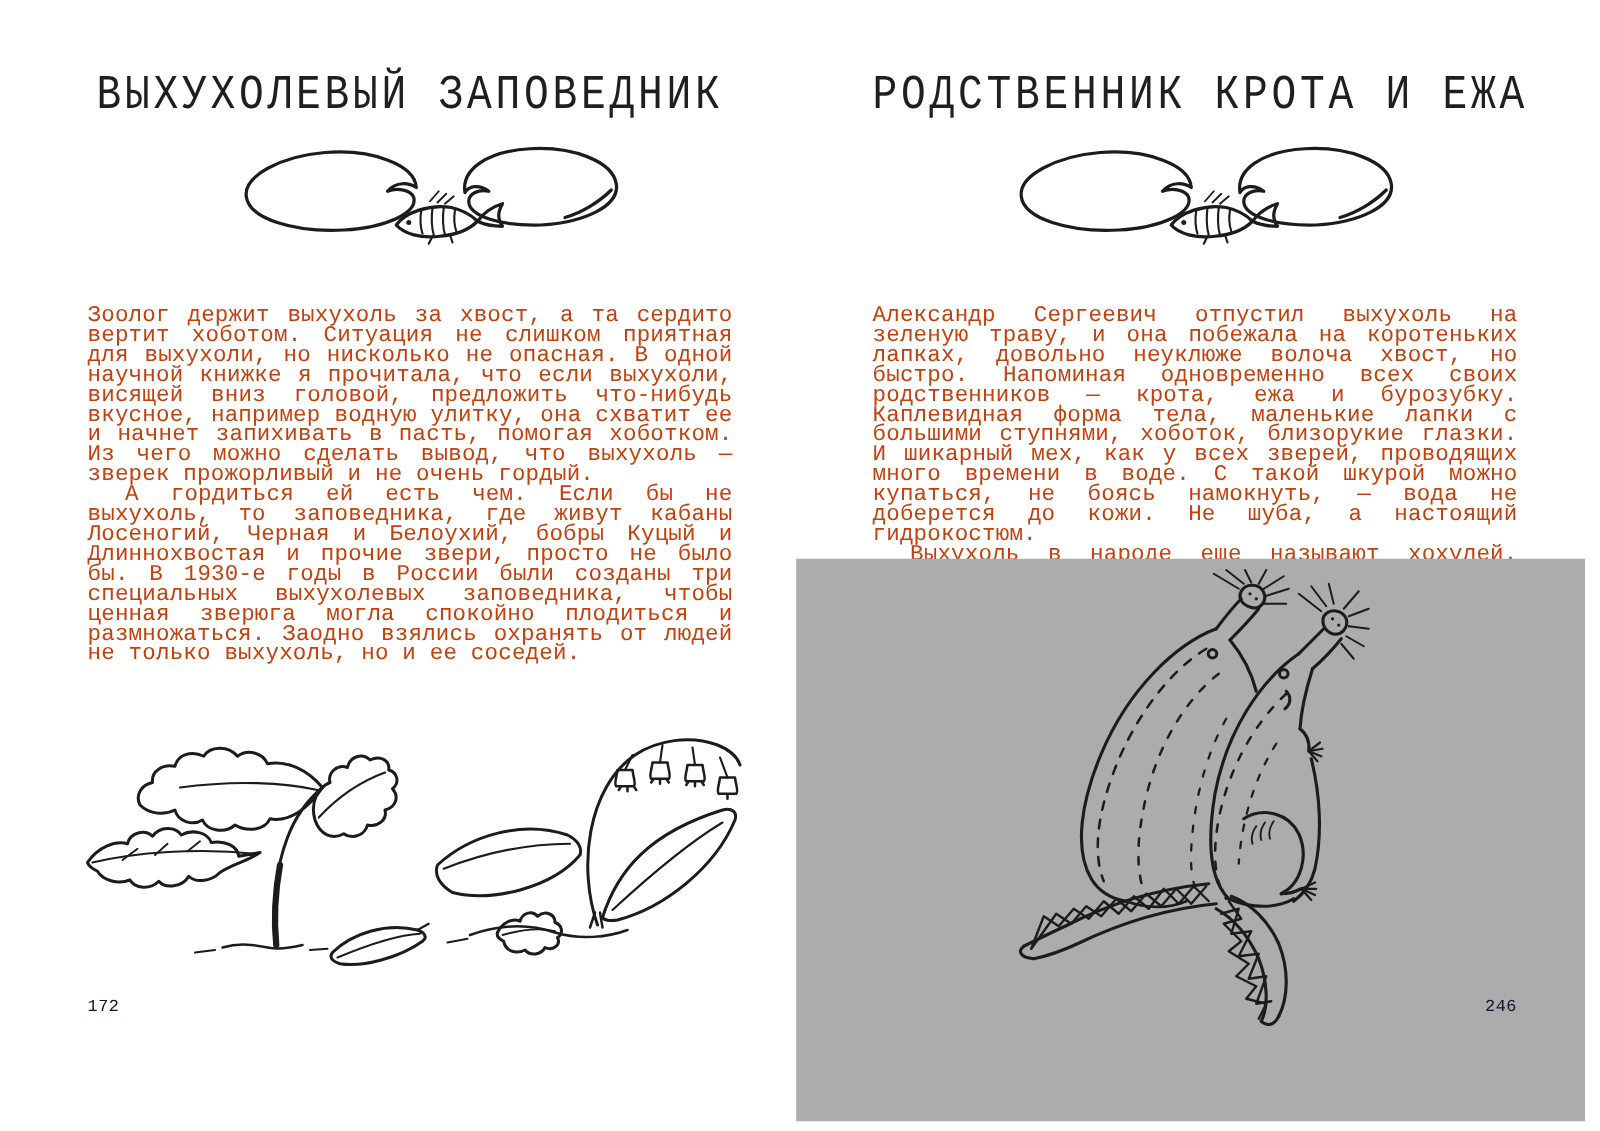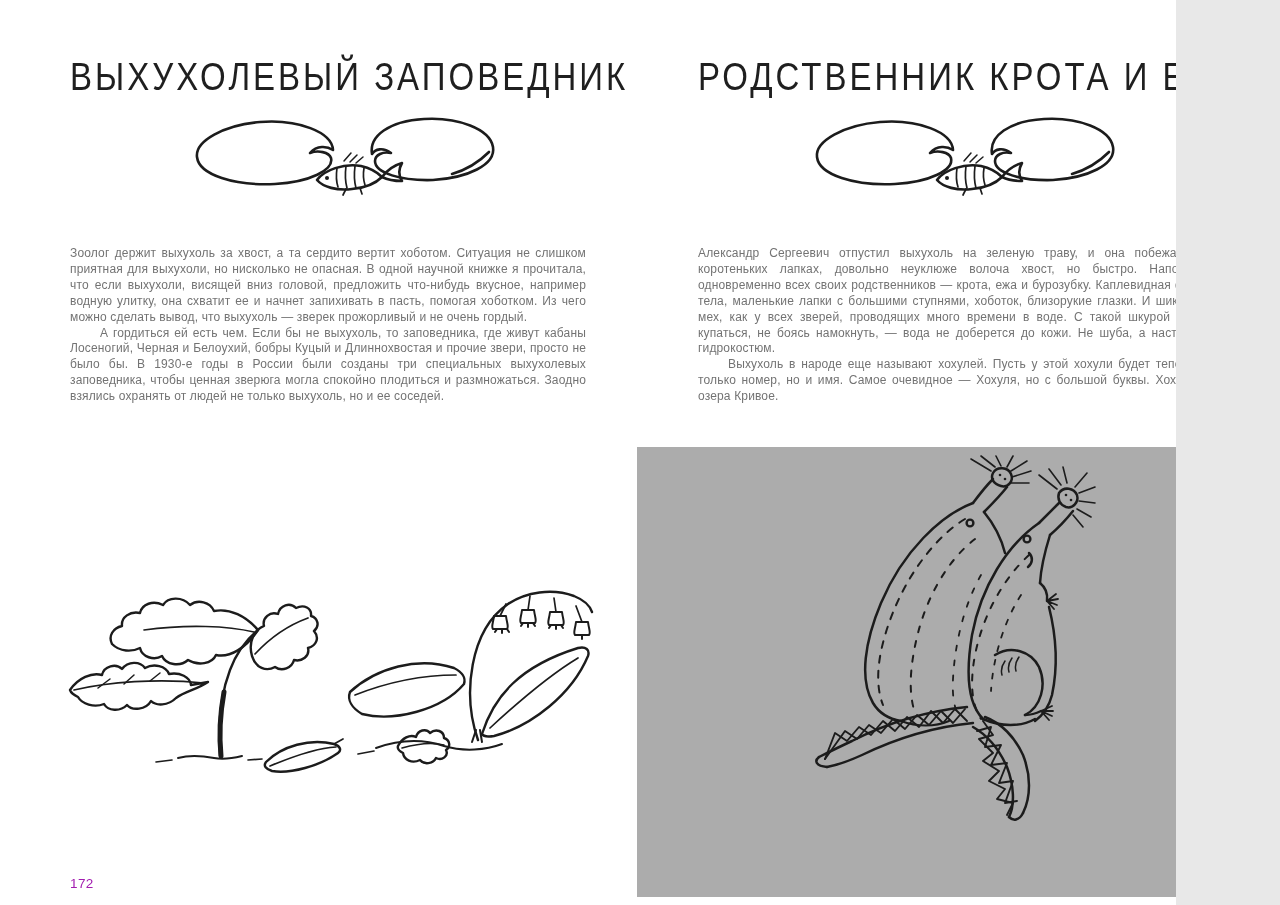--- a/index.html
+++ b/index.html
@@ -1,47 +1,47 @@
 <!DOCTYPE html>
 <html><head>
 <meta charset="utf-8">
 <style>
   html,body{margin:0;padding:0;background:#e8e8e8;}
   .spread{
-    position:relative;width:1176px;height:905px;background:#ffffff;
-    overflow:hidden;font-family:Liberation Sans, sans-serif;
+    position:relative;width:1280px;height:905px;background:#ffffff;
+    overflow:hidden;font-family:Liberation Mono, monospace;
   }
   .page-title{
     position:absolute;top:50px;width:516px;height:46px;line-height:46px;
     text-align:center;font-size:33px;font-weight:400;letter-spacing:3px;
     color:#1f1f1f;transform:scaleY(1.18);transform-origin:50% 0;
     white-space:nowrap;
   }
   .title-left{left:70px;}
   .title-right{left:698px;}
   .vignette{position:absolute;top:106px;width:320px;height:94px;}
   .vignette-left{left:186px;}
   .vignette-right{left:806px;}
   .body-text{
     position:absolute;top:246px;width:516px;
-    font-size:12px;line-height:15.9px;color:#737373;
+    font-size:18px;line-height:15.9px;color:#c2410c;
     text-align:justify;letter-spacing:.15px;
   }
   .body-left{left:70px;}
   .body-right{left:698px;}
   .body-text p{margin:0;}
   .body-text p.indent{text-indent:30px;}
   .plants{position:absolute;left:58px;top:578px;width:544px;height:214px;}
   .photo-block{
     position:absolute;left:637px;top:447px;width:631px;height:450px;
     background:#acacac;overflow:hidden;
   }
   .desman-art{position:absolute;left:140px;top:8px;width:322px;height:382px;}
   .page-number{
-    position:absolute;top:876px;font-size:13.5px;color:#a21caf;letter-spacing:.4px;
+    position:absolute;top:799px;font-size:13.5px;color:#0f172a;letter-spacing:.4px;
   }
   .pn-left{left:70px;}
   .pn-right{left:1188px;}
   svg .ink{stroke:#1c1c1c;fill:none;stroke-linecap:round;stroke-linejoin:round;}
 </style>
 </head>
 <body>
 
 <div class="spread">
 

